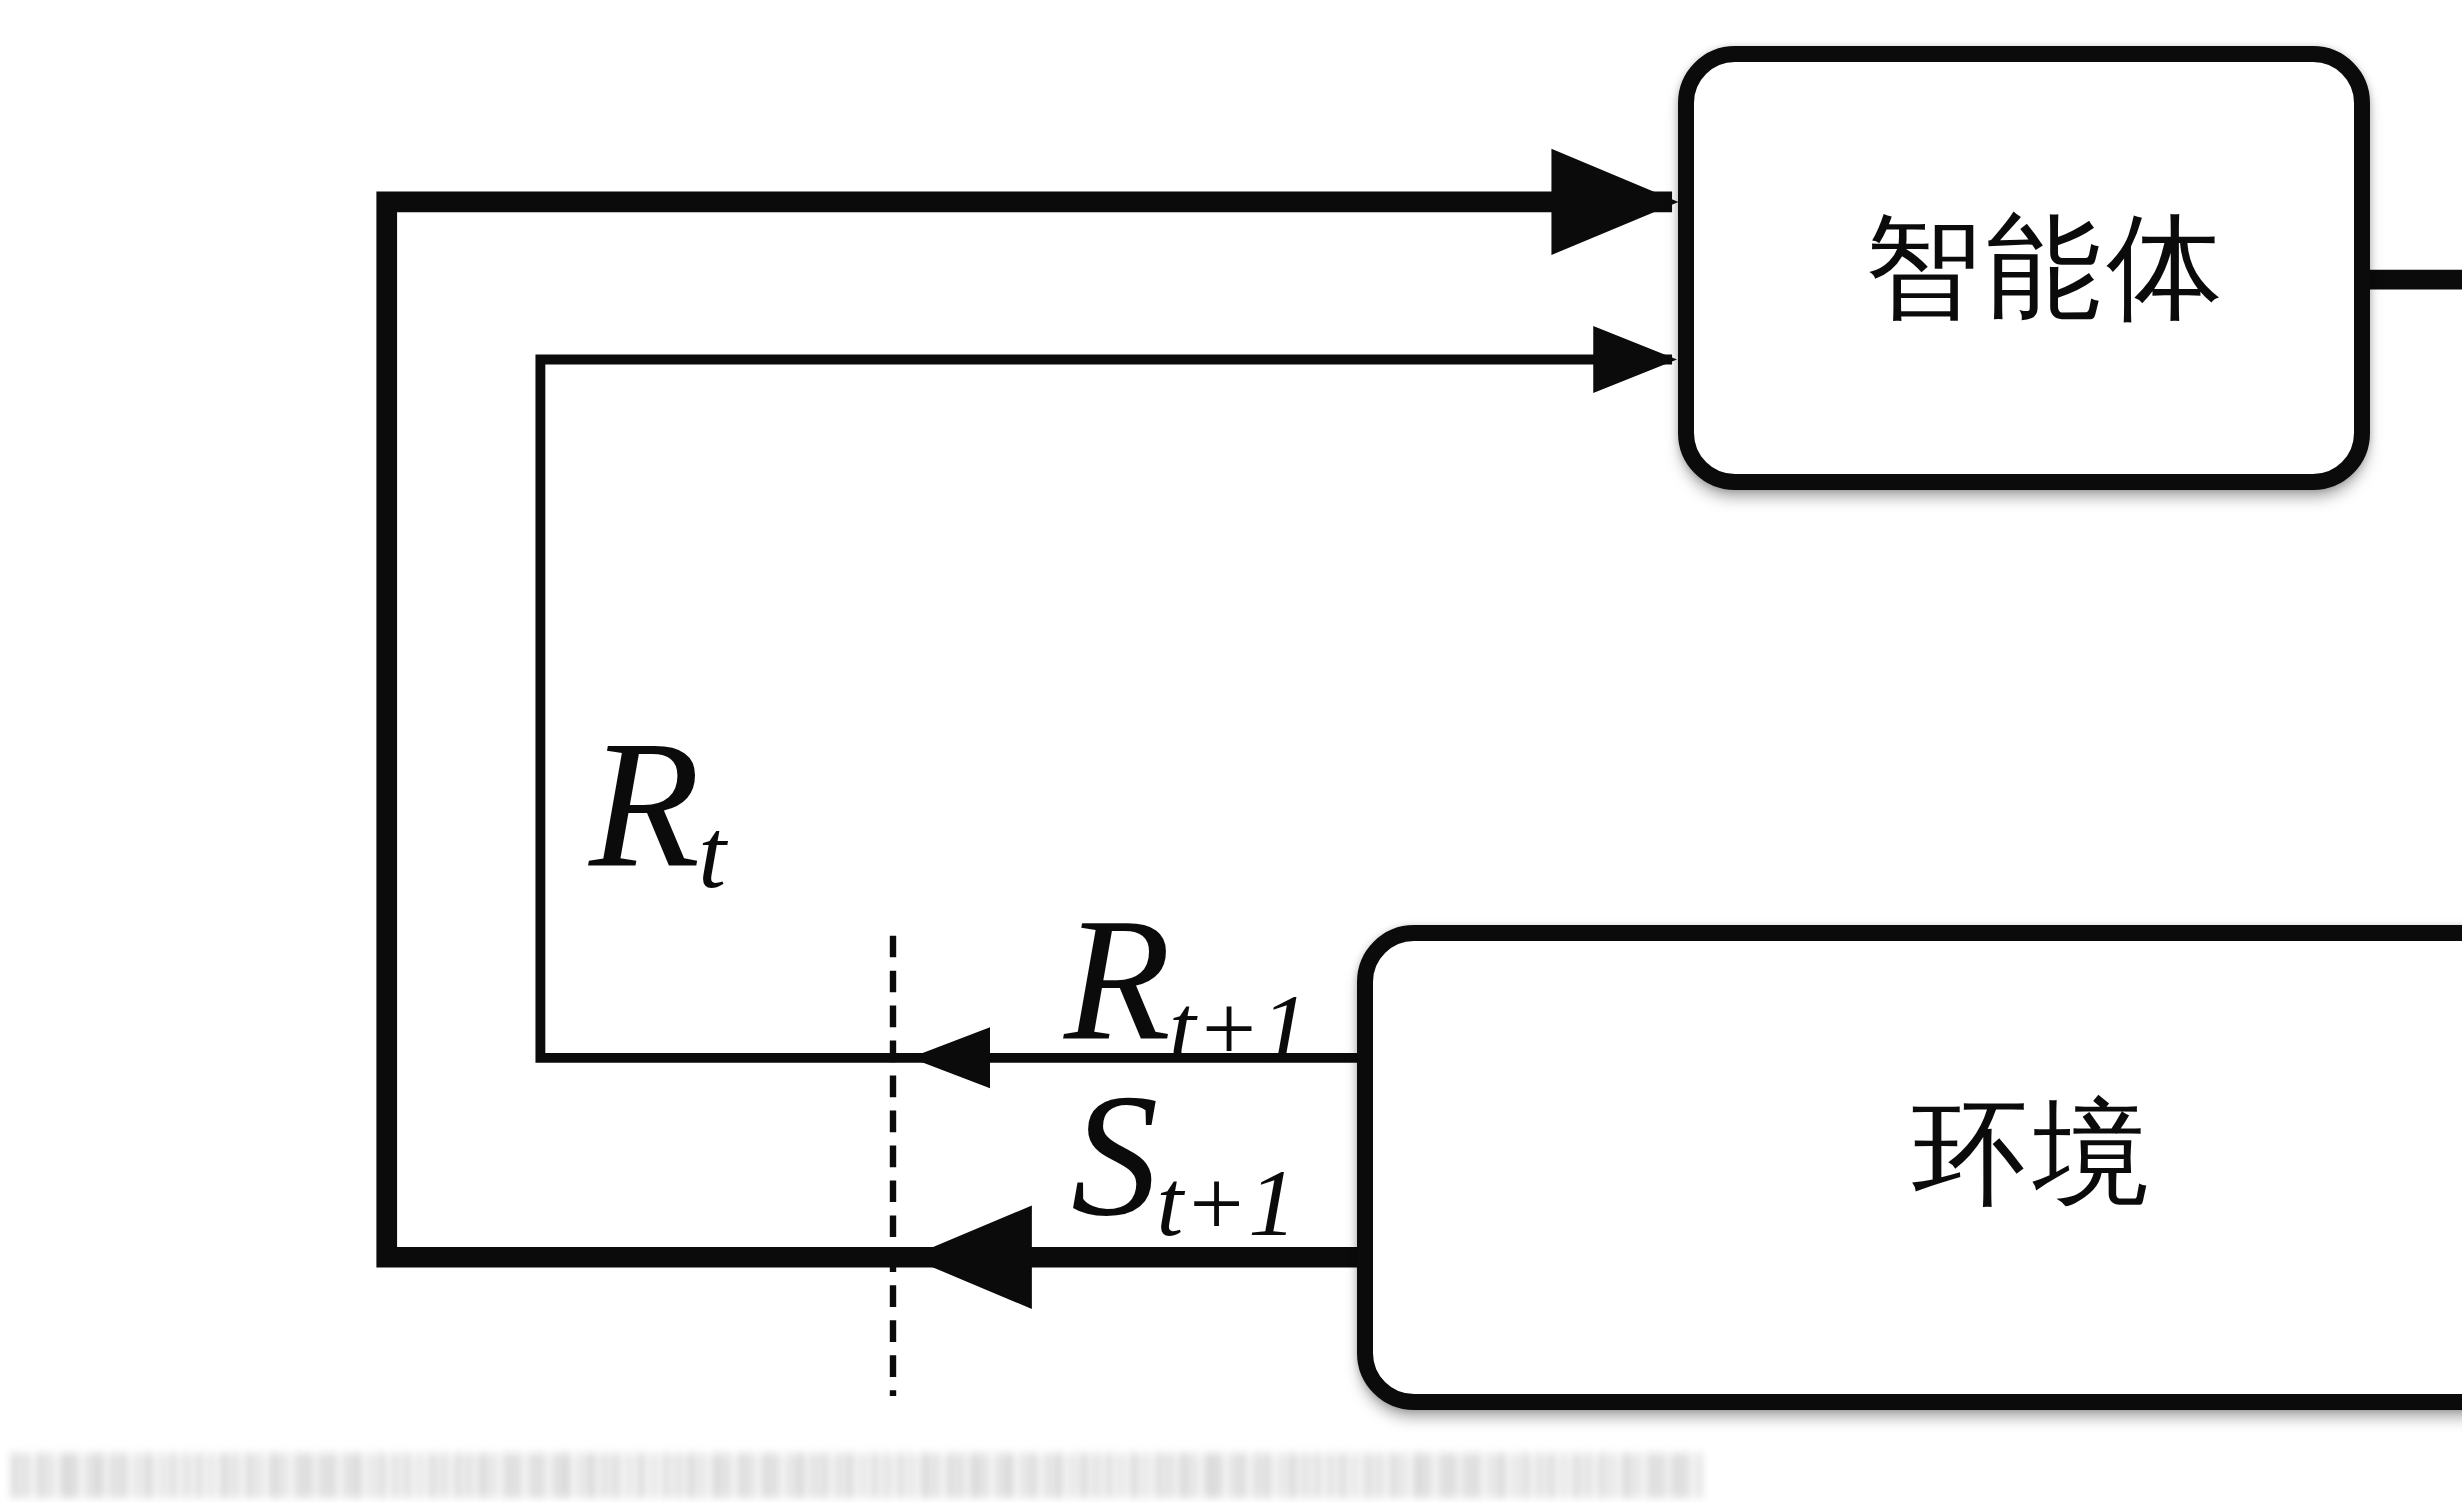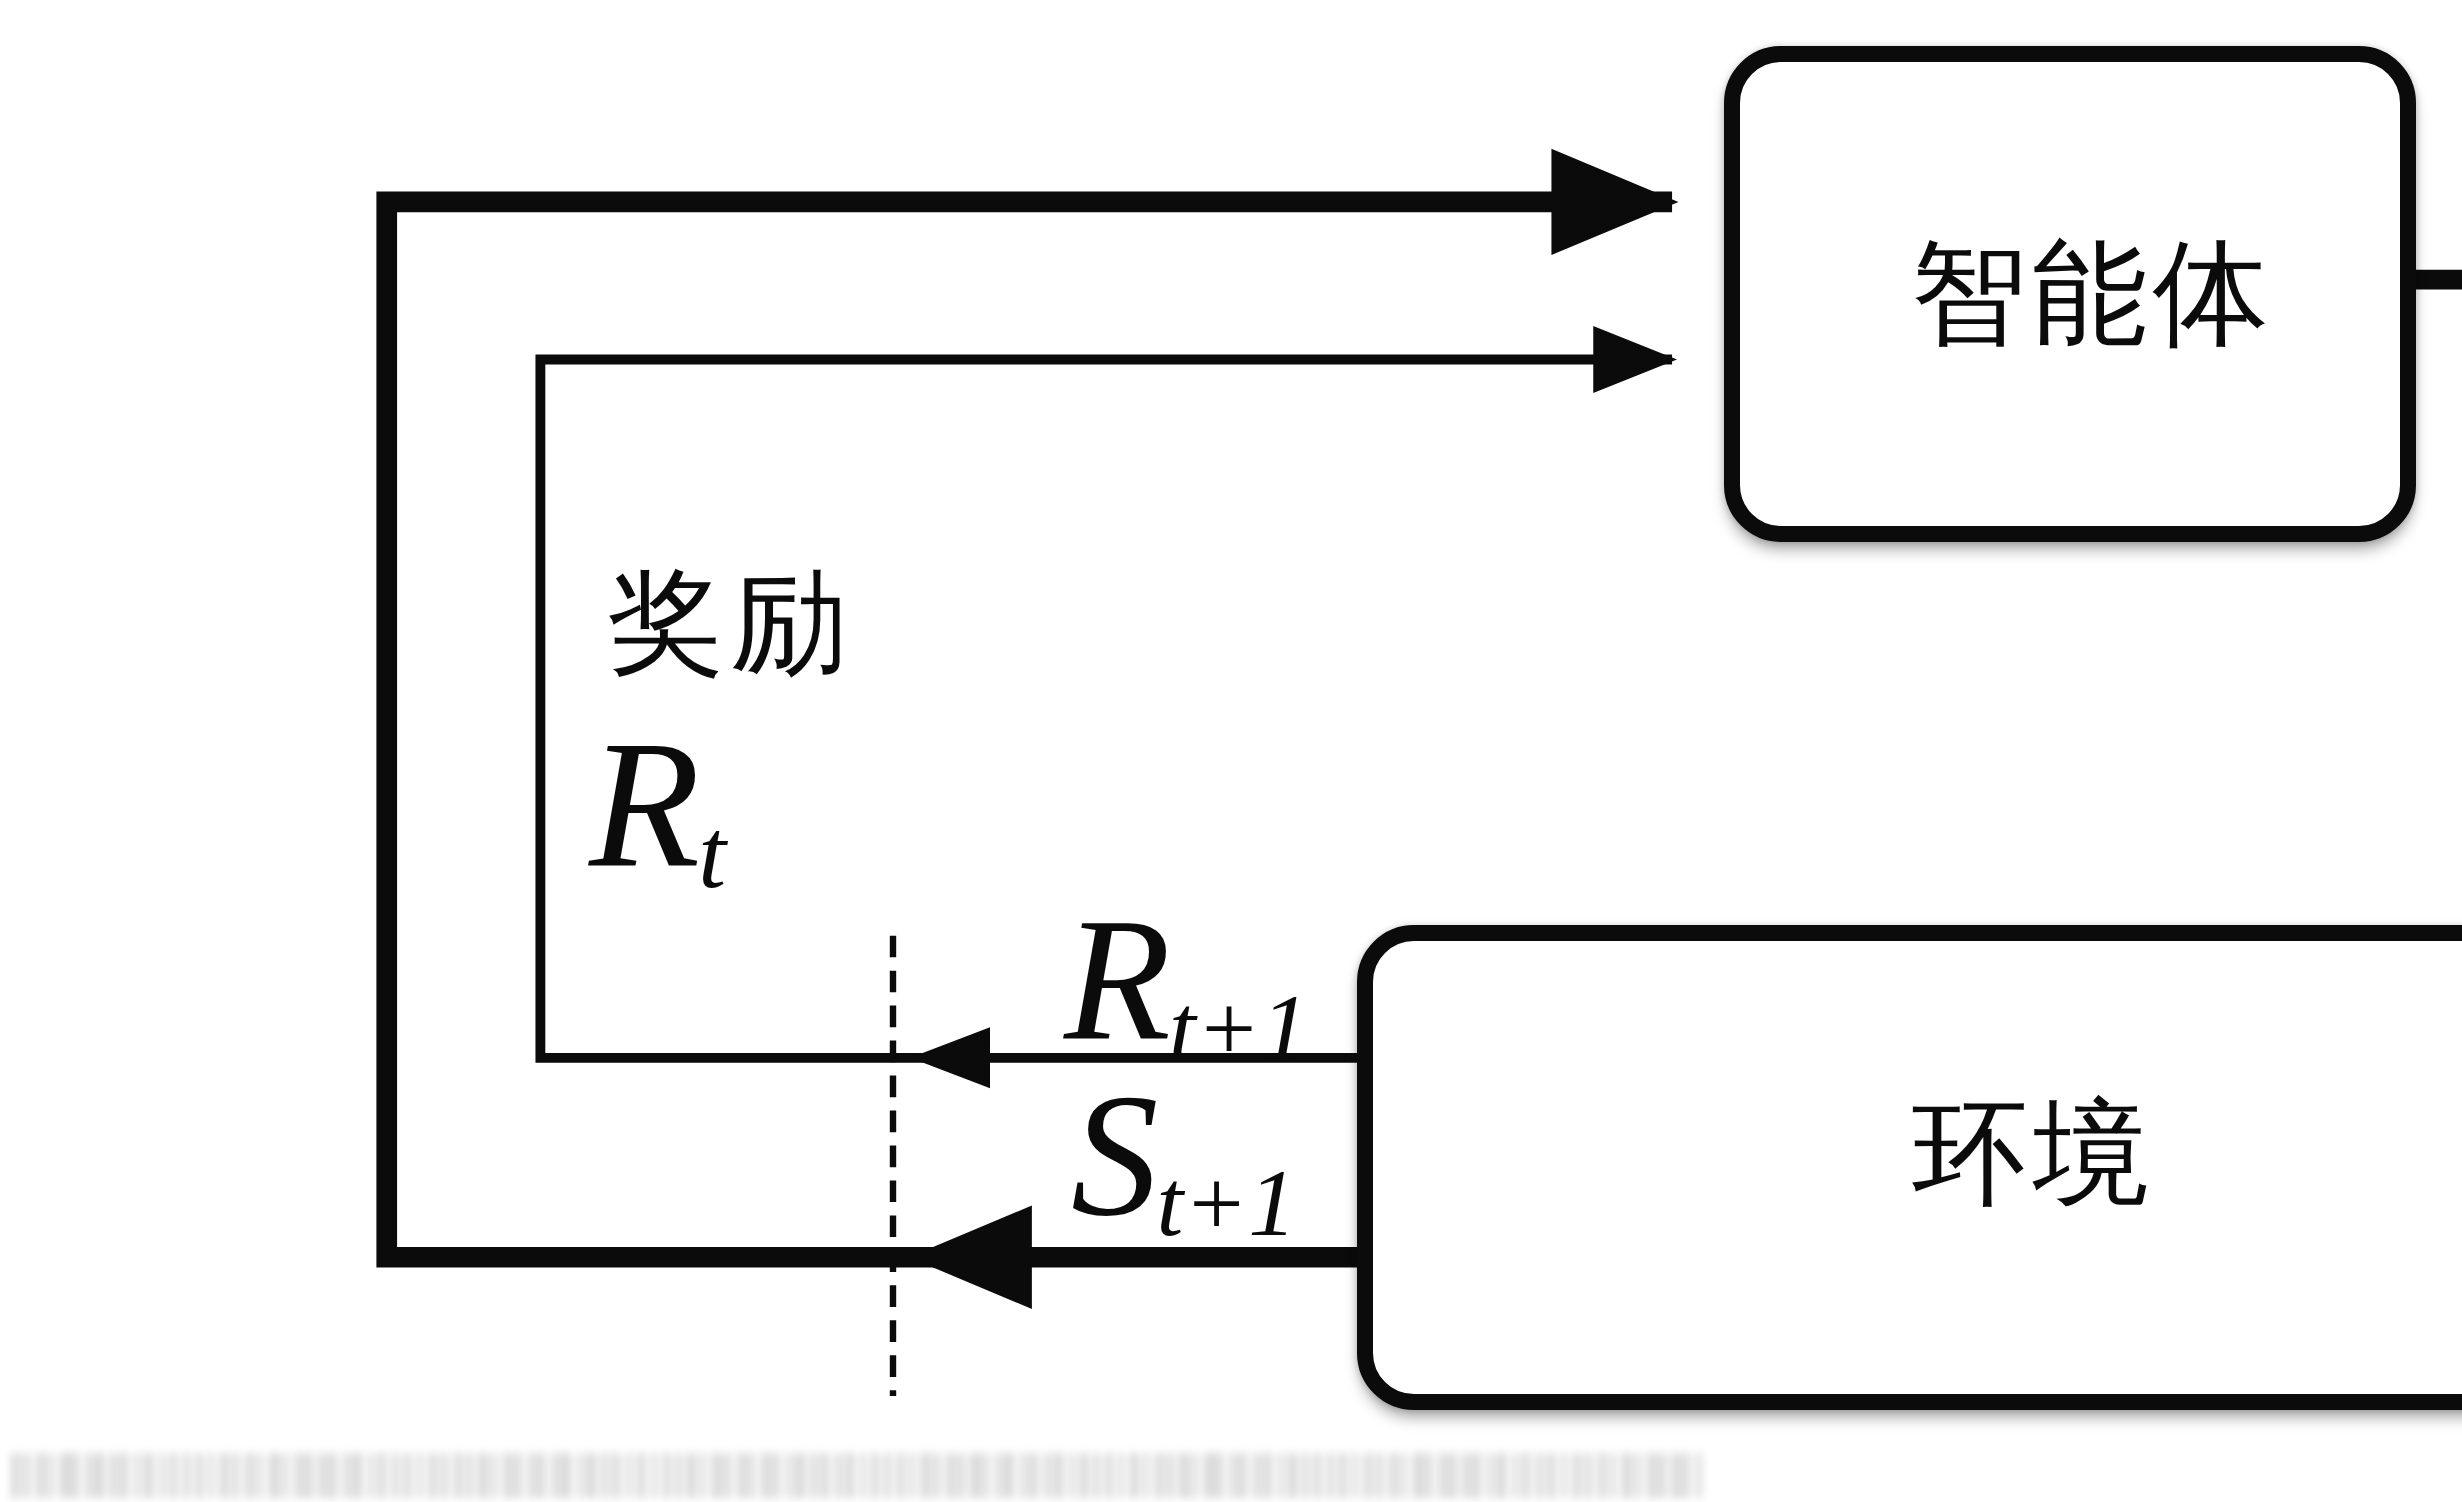--- a/index.html
+++ b/index.html
@@ -27,22 +27,22 @@
     box-sizing: border-box;
     background: #ffffff;
     border: 16.3px solid #0b0b0b;
     border-radius: 57px;
     display: flex;
     align-items: center;
     justify-content: center;
     box-shadow: 0 10.8px 14.8px -3.9px rgba(0,0,0,0.35), 0 0 7.9px rgba(0,0,0,0.18);
   }
   .node-agent {
-    left: 1724px; top: 46px;
-    width: 692px; height: 496px;
+    left: 1678px; top: 46px;
+    width: 692px; height: 444px;
   }
   .node-env {
     left: 1357px; top: 925px;
     width: 1352px; height: 485px;
   }
   .node-label {
     font-size: 116px;
     letter-spacing: 4.9px;
     line-height: 1;
     white-space: nowrap;
@@ -120,21 +120,20 @@
 
   <div class="node node-agent">
     <div class="node-label">智能体</div>
   </div>
 
   <div class="node node-env">
     <div class="node-label">环境</div>
   </div>
 
 
-  <div class="cn-label lbl-reward">奖励</div>
   <div class="math-label sym-reward"><span>R</span><sub>t</sub></div>
 
   <div class="math-label sym-next-reward"><span>R</span><sub>t+1</sub></div>
   <div class="math-label sym-next-state"><span>S</span><sub>t+1</sub></div>
 
   <div class="caption-remnant"></div>
 
 </div>
 
 

